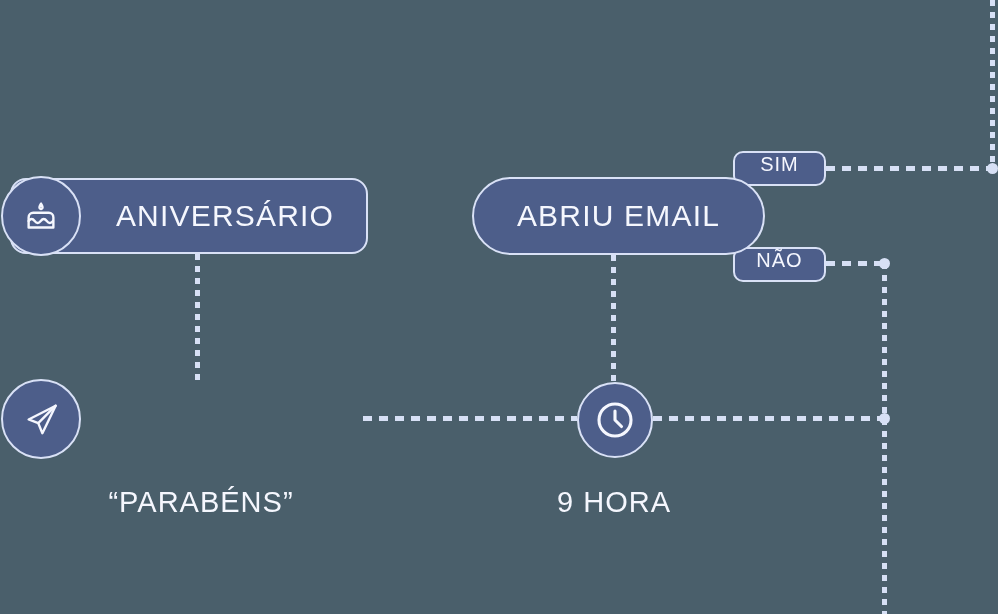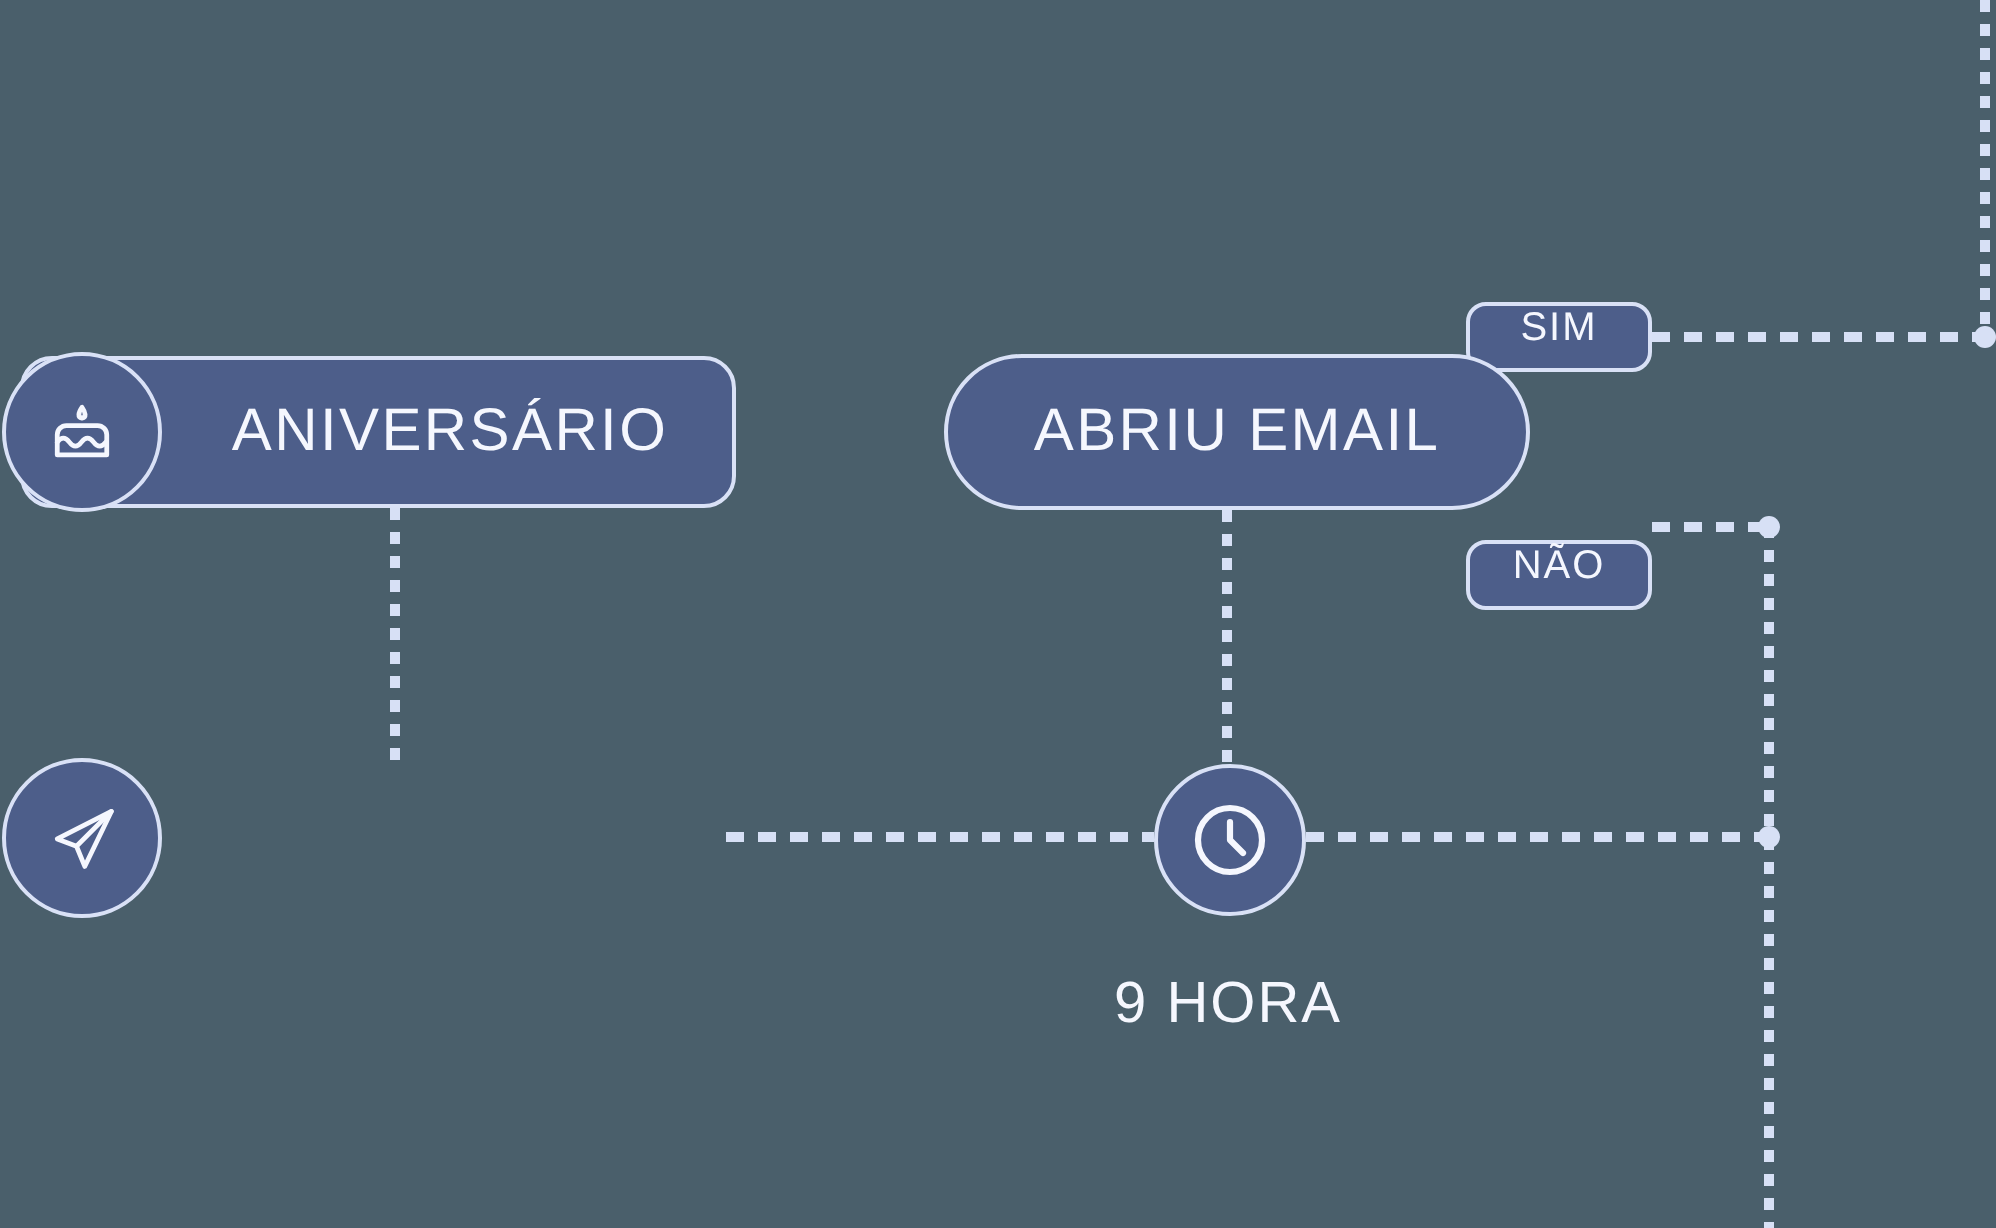--- a/index.html
+++ b/index.html
@@ -86,21 +86,21 @@
     background: var(--node-fill, #4D5E8A);
     border: 2px solid var(--node-border, #D9E1F6);
     border-radius: 10px;
     display: flex;
     align-items: flex-start;
     justify-content: center;
     font-size: 20px;
     letter-spacing: 1px;
   }
   #box-sim { left: 733px; top: 151px; }
-  #box-nao { left: 733px; top: 247px; margin-top: 23px; }
+  #box-nao { left: 733px; top: 247px; }
 
   .note {
     position: absolute;
     transform: translateX(-50%);
     white-space: nowrap;
     font-size: 29px;
     letter-spacing: 1px;
   }
   #note-parabens { left: 201px; top: 486px; }
   #note-hora     { left: 614px; top: 486px; }
@@ -153,15 +153,16 @@
     </svg>
   </div>
 
   <div class="node-circle" id="node-clock">
     <svg width="48" height="48" viewBox="0 0 48 48" fill="none" stroke="currentColor" stroke-width="3.1" stroke-linecap="round" stroke-linejoin="round">
       <circle cx="24" cy="24" r="16"></circle>
       <path d="M24 15 V24 L30.5 30.5"></path>
     </svg>
   </div>
 
+  <div class="note" id="note-parabens">“PARABÉNS”</div>
   <div class="note" id="note-hora">9 HORA</div>
 
 </div>
 
 </body></html>

